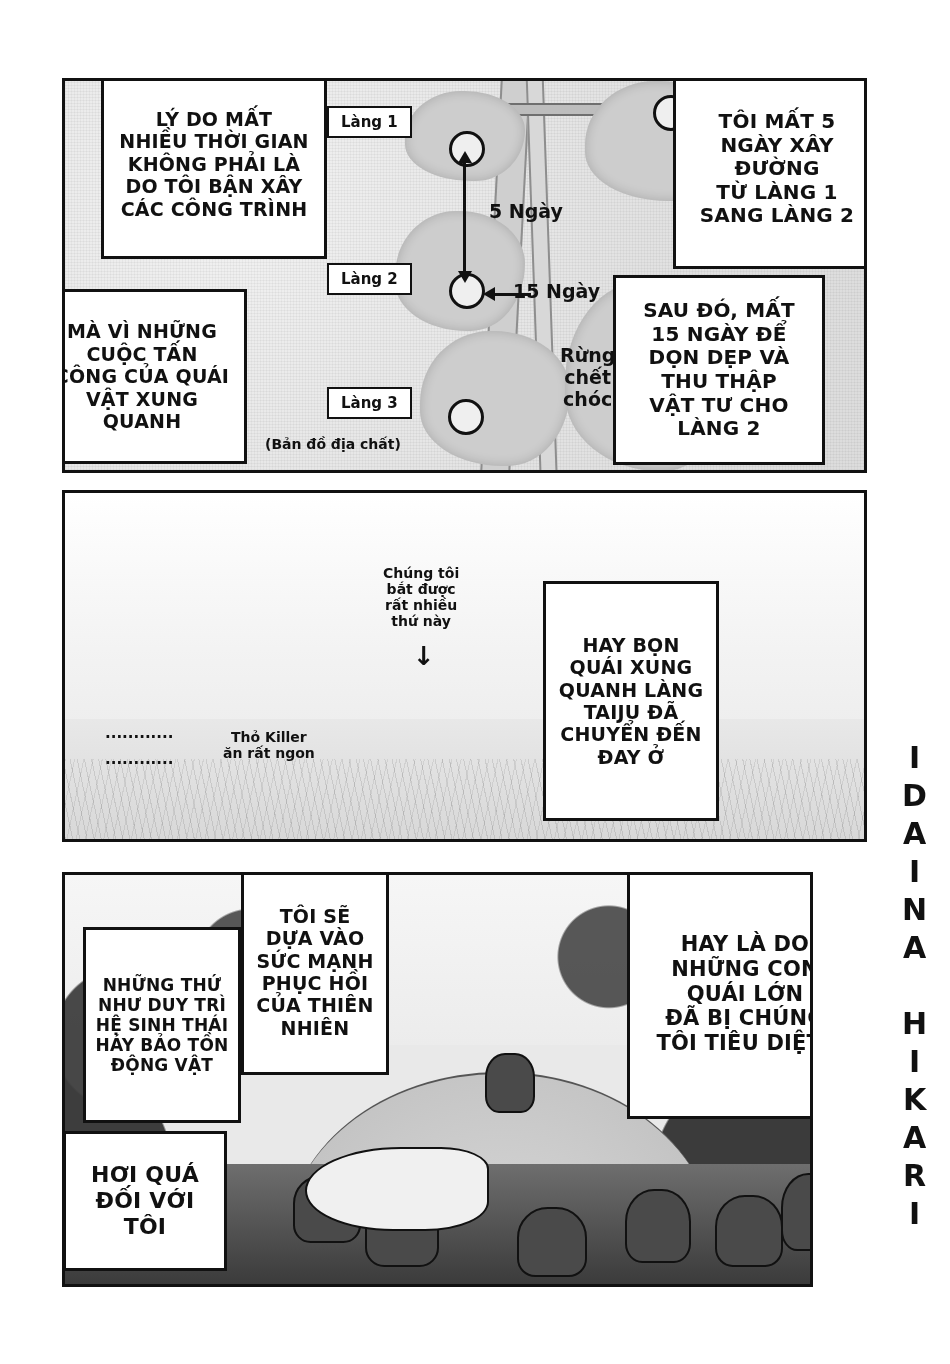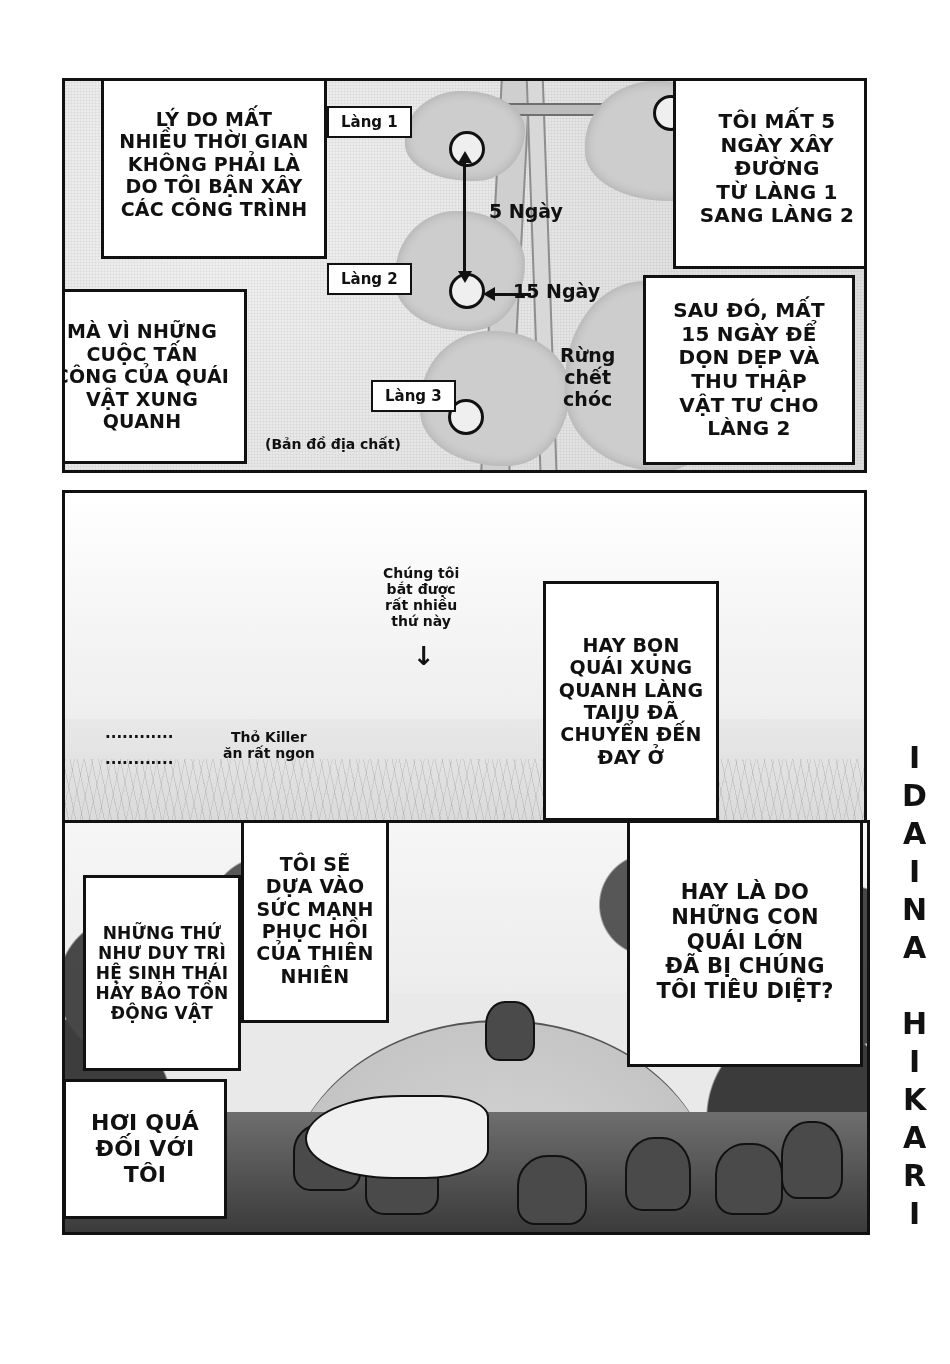--- a/index.html
+++ b/index.html
@@ -26,21 +26,21 @@
   .panel {
     position: absolute;
     border: 3px solid #111;
     background: #e9e9e9;
     overflow: hidden;
     box-sizing: border-box;
   }
 
   #panel-1 { left: 62px;  top: 78px;  width: 805px; height: 395px; }
   #panel-2 { left: 62px;  top: 490px; width: 805px; height: 352px; }
-  #panel-3 { left: 62px;  top: 820px; width: 808px; height: 415px; }
+  #panel-3 { left: 62px;  top: 872px; width: 751px; height: 415px; }
 
   
   .map-bg {
     position: absolute;
     inset: 0;
     background:
       radial-gradient(circle at 20% 30%, #f2f2f2 0%, #e2e2e2 60%, #dcdcdc 100%);
   }
   .map-noise {
     position: absolute; inset: 0;
@@ -218,21 +218,21 @@
 
     <div class="arrow-line" style="left:398px; top:78px; width:3px; height:116px;"></div>
     <div style="position:absolute; left:393px; top:190px; width:0; height:0; border-left:7px solid transparent; border-right:7px solid transparent; border-top:12px solid #111;"></div>
     <div style="position:absolute; left:393px; top:70px; width:0; height:0; border-left:7px solid transparent; border-right:7px solid transparent; border-bottom:12px solid #111;"></div>
 
     <div class="arrow-line" style="left:424px; top:212px; width:42px; height:3px;"></div>
     <div style="position:absolute; left:418px; top:206px; width:0; height:0; border-top:7px solid transparent; border-bottom:7px solid transparent; border-right:12px solid #111;"></div>
 
     <div class="map-label" style="left:262px; top:25px;">Làng 1</div>
     <div class="map-label" style="left:262px; top:182px;">Làng 2</div>
-    <div class="map-label" style="left:262px; top:299px;margin-left:44px;">Làng 3</div>
+    <div class="map-label" style="left:262px; top:306px;">Làng 3</div>
 
     <div class="plain-label" style="left:424px; top:120px;">5 Ngày</div>
     <div class="plain-label" style="left:448px; top:200px;">15 Ngày</div>
     <div class="plain-label" style="left:495px; top:264px; white-space:pre-line;">Rừng
 chết
 chóc</div>
     <div class="plain-label" style="left:200px; top:355px; font-size:14px;">(Bản đồ địa chất)</div>
 
     <div class="bubble" style="left:36px; top:-12px; width:226px; height:190px; font-size:19px;">
       <span>LÝ DO MẤT
@@ -243,21 +243,21 @@
     </div>
 
     <div class="bubble" style="left:608px; top:-12px; width:208px; height:200px; font-size:20px;">
       <span>TÔI MẤT 5
 NGÀY XÂY
 ĐƯỜNG
 TỪ LÀNG 1
 SANG LÀNG 2</span>
     </div>
 
-    <div class="bubble" style="left:578px; top:194px; width:212px; height:190px; font-size:20px;">
+    <div class="bubble" style="left:548px; top:194px; width:212px; height:190px; font-size:20px;">
       <span>SAU ĐÓ, MẤT
 15 NGÀY ĐỂ
 DỌN DẸP VÀ
 THU THẬP
 VẬT TƯ CHO
 LÀNG 2</span>
     </div>
 
     <div class="bubble" style="left:-28px; top:208px; width:210px; height:175px; font-size:19px;">
       <span>MÀ VÌ NHỮNG

